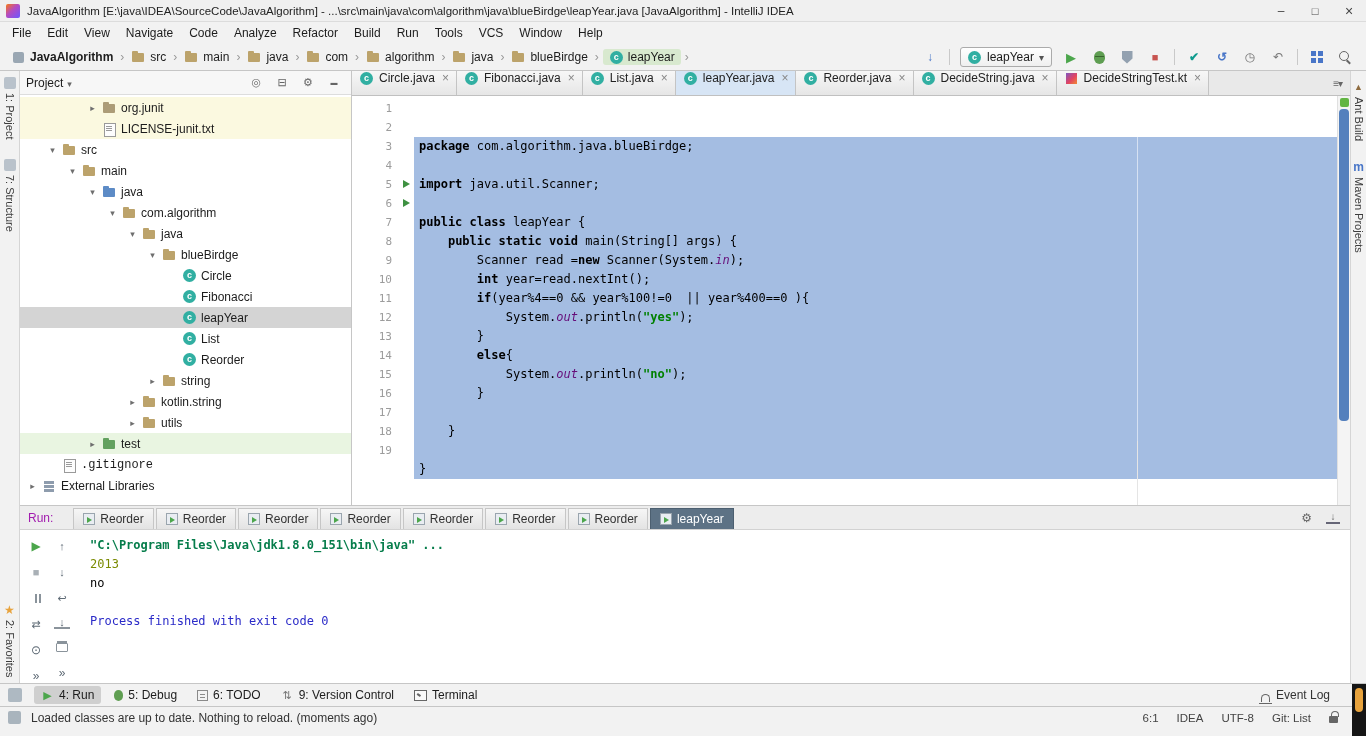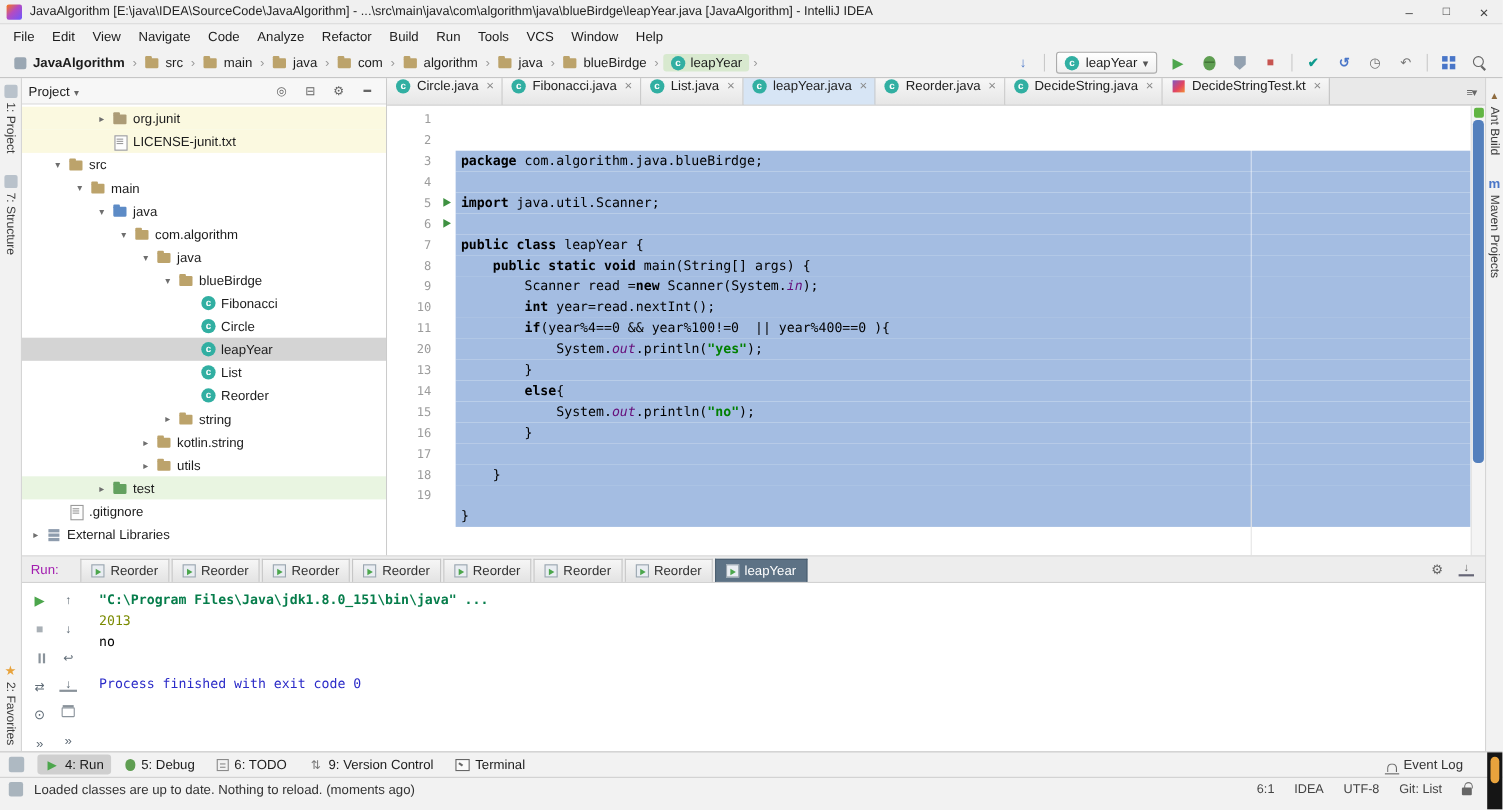--- a/index.html
+++ b/index.html
@@ -370,26 +370,26 @@
         <span class="tree-label">java</span>
       </div>
       <div class="tree-row" style="padding-left: 126px;">
         <span class="chev">▾</span>
         <span class="ico ic-folder"></span>
         <span class="tree-label">blueBirdge</span>
       </div>
       <div class="tree-row" style="padding-left: 146px;">
         <span class="chev"></span>
         <span class="ico ic-class"></span>
-        <span class="tree-label">Fibonacci</span>
+        <span class="tree-label">Circle</span>
       </div>
       <div class="tree-row" style="padding-left: 146px;">
         <span class="chev"></span>
         <span class="ico ic-class"></span>
-        <span class="tree-label">Circle</span>
+        <span class="tree-label">Fibonacci</span>
       </div>
       <div class="tree-row sel" style="padding-left: 146px;">
         <span class="chev"></span>
         <span class="ico ic-class"></span>
         <span class="tree-label">leapYear</span>
       </div>
       <div class="tree-row" style="padding-left: 146px;">
         <span class="chev"></span>
         <span class="ico ic-class"></span>
         <span class="tree-label">List</span>
@@ -412,21 +412,21 @@
       <div class="tree-row" style="padding-left: 106px;">
         <span class="chev">▸</span>
         <span class="ico ic-folder"></span>
         <span class="tree-label">utils</span>
       </div>
       <div class="tree-row row-green" style="padding-left: 66px;">
         <span class="chev">▸</span>
         <span class="ico ic-folder ic-test"></span>
         <span class="tree-label">test</span>
       </div>
-      <div class="tree-row" style="padding-left: 26px;">
+      <div class="tree-row" style="padding-left: 26px; font-family: Liberation Mono, monospace;">
         <span class="chev"></span>
         <span class="ico ic-file"></span>
         <span class="tree-label">.gitignore</span>
       </div>
       <div class="tree-row" style="padding-left: 6px;">
         <span class="chev">▸</span>
         <span class="ico ic-lib"></span>
         <span class="tree-label">External Libraries</span>
       </div>
     </div>
@@ -504,21 +504,21 @@
         <div class="gut-line">
           <span class="gut-num">9</span>
         </div>
         <div class="gut-line">
           <span class="gut-num">10</span>
         </div>
         <div class="gut-line">
           <span class="gut-num">11</span>
         </div>
         <div class="gut-line">
-          <span class="gut-num">20</span>
+          <span class="gut-num">12</span>
         </div>
         <div class="gut-line">
           <span class="gut-num">13</span>
         </div>
         <div class="gut-line">
           <span class="gut-num">14</span>
         </div>
         <div class="gut-line">
           <span class="gut-num">15</span>
         </div>

